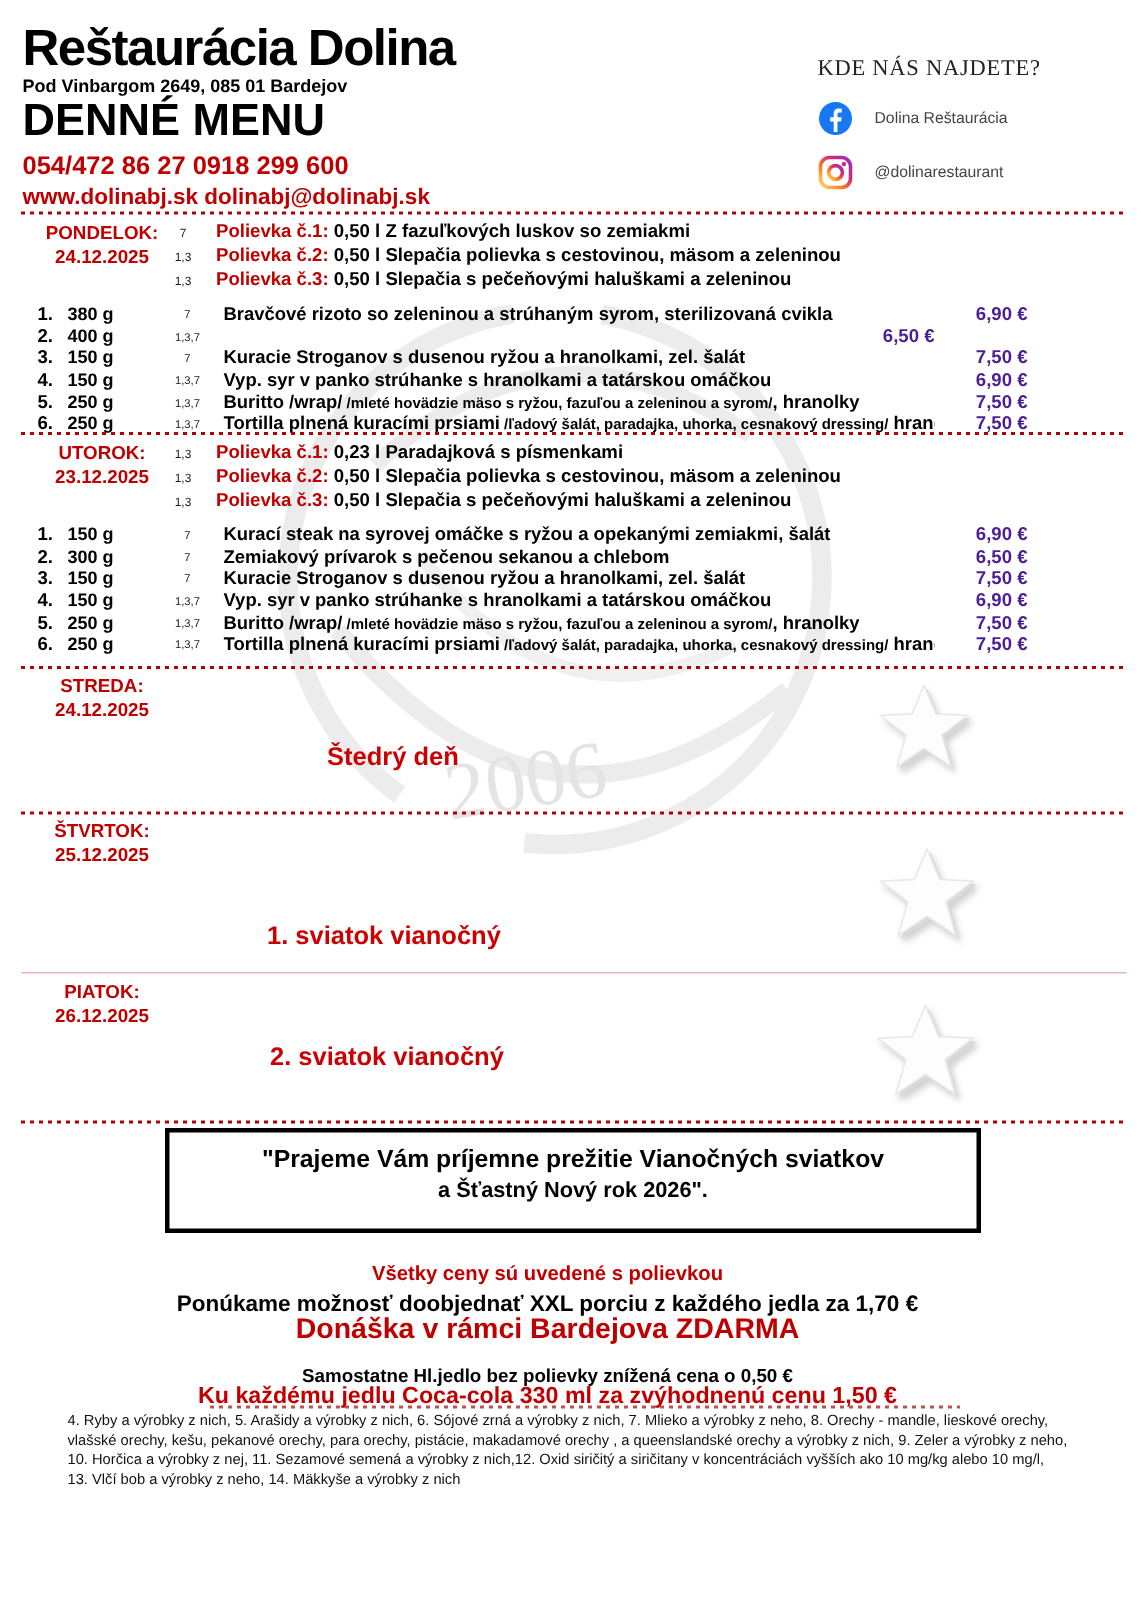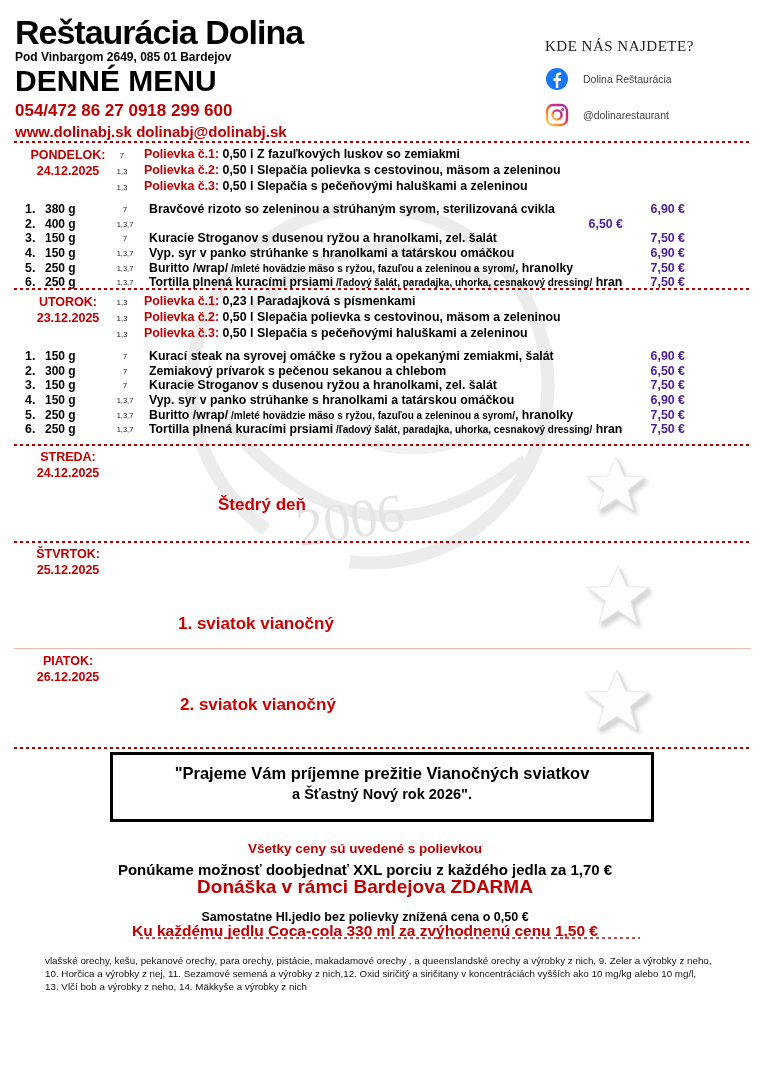--- a/index.html
+++ b/index.html
@@ -286,17 +286,18 @@
     <div class="wish2">a Šťastný Nový rok 2026".</div>
   </div>
 
   <div class="fline b red" style="top:841px;font-size:13.5px">Všetky ceny sú uvedené s polievkou</div>
   <div class="fline b" style="top:861px;font-size:15px">Ponúkame možnosť doobjednať XXL porciu z každého jedla za 1,70 €</div>
   <div class="fline b red" style="top:876px;font-size:19px">Donáška v rámci Bardejova ZDARMA</div>
   <div class="fline b" style="top:910px;font-size:12.5px">Samostatne Hl.jedlo bez polievky znížená cena o 0,50 €</div>
   <div class="fline b red" style="top:922px;font-size:15.5px">Ku každému jedlu Coca-cola 330 ml za zvýhodnenú cenu 1,50 €</div>
   <div class="sep-mini"></div>
 
+  <div class="allerg" style="top:941px">4. Ryby a výrobky z nich, 5. Arašidy a výrobky z nich, 6. Sójové zrná a výrobky z nich,  7. Mlieko a výrobky z neho,  8. Orechy - mandle, lieskové orechy,</div>
   <div class="allerg" style="top:954px">vlašské orechy, kešu, pekanové orechy, para orechy, pistácie,  makadamové orechy , a queenslandské orechy a výrobky z nich, 9. Zeler a výrobky z neho,</div>
   <div class="allerg" style="top:967px">10. Horčica a výrobky z nej, 11. Sezamové semená a výrobky z nich,12. Oxid siričitý a siričitany  v koncentráciách vyšších ako 10 mg/kg alebo 10 mg/l,</div>
   <div class="allerg" style="top:980px">13. Vlčí bob a výrobky z neho, 14. Mäkkyše a výrobky z nich</div>
 
 </div>
 
 </body></html>

